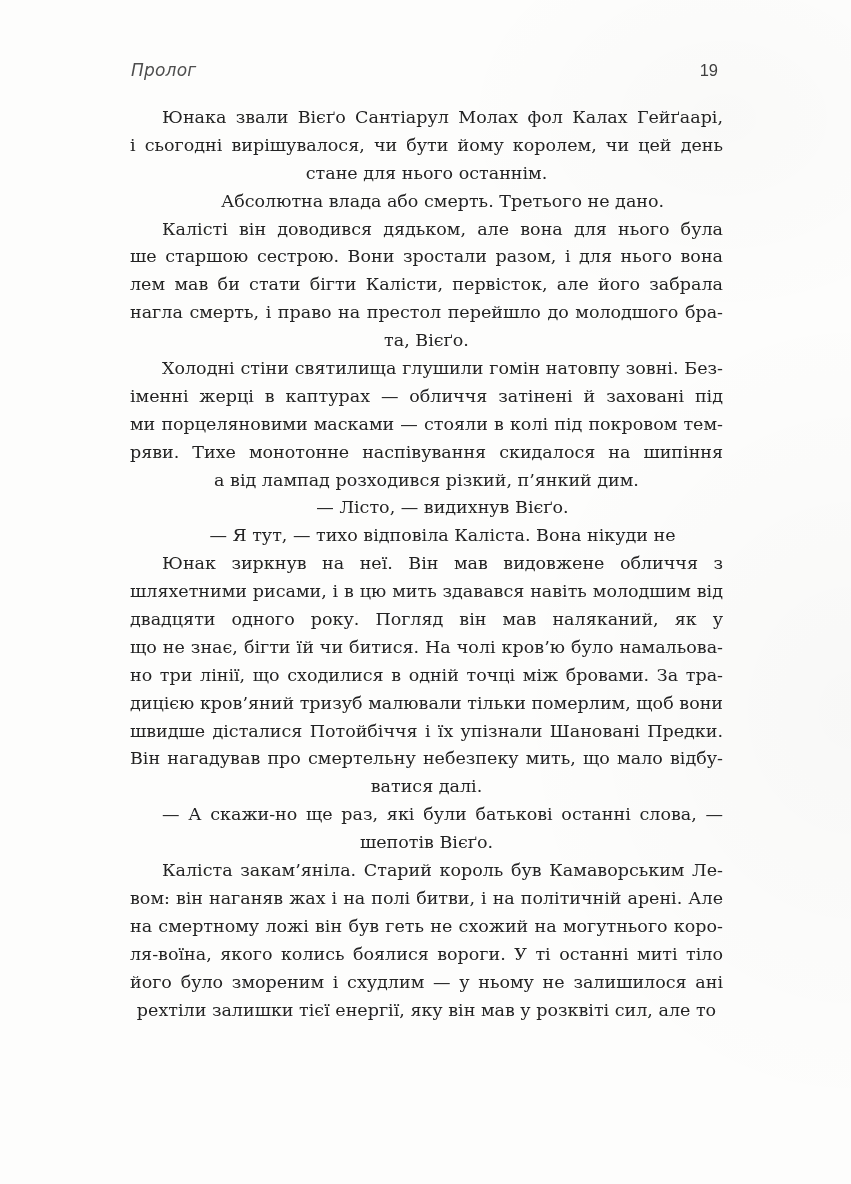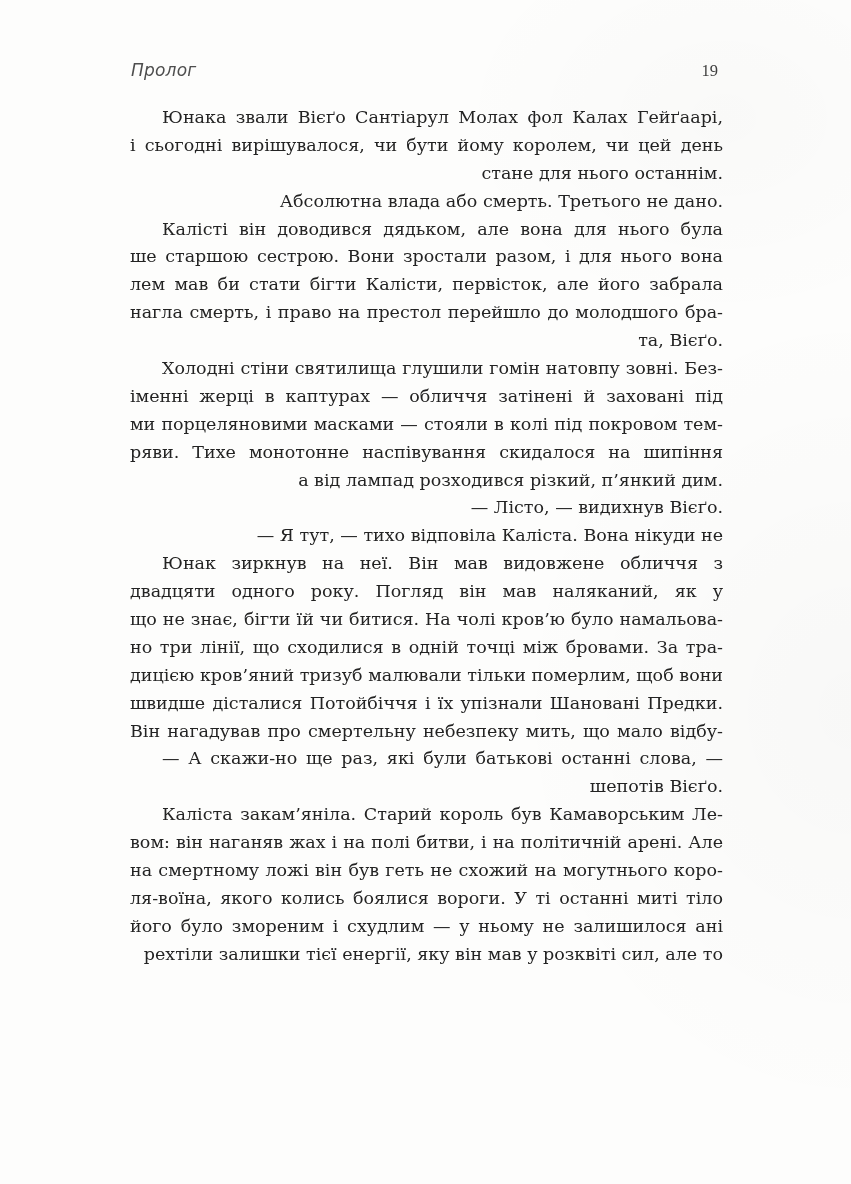--- a/index.html
+++ b/index.html
@@ -34,39 +34,39 @@
     align-items: baseline;
   }
   .running-head {
     font-family: "DejaVu Sans", sans-serif;
     font-style: italic;
     font-size: 17px;
     color: #4e4e4e;
     letter-spacing: 0.2px;
   }
   .page-number {
-    font-family: Liberation Serif, serif;
+    font-family: Liberation Sans, sans-serif;
     font-size: 16.5px;
     color: #3f3f3f;
     padding-right: 5px;
   }
   .text-block {
     position: absolute;
     top: 104px;
     left: 130px;
     width: 593px;
     color: #232323;
     font-size: 17.5px;
   }
   .line {
     height: 27.9px;
     line-height: 27.9px;
     white-space: normal;
     overflow: hidden;
-    text-align: right;
+    text-align: center;
   }
   .line.fill {
     text-align: justify;
     text-align-last: justify;
   }
   .line.indent {
     text-indent: 32px;
   }
 </style>
 </head>
@@ -88,26 +88,28 @@
       <div class="line fill">нагла смерть, і право на престол перейшло до молодшого бра-</div>
       <div class="line">та, Вієґо.</div>
       <div class="line indent fill">Холодні стіни святилища глушили гомін натовпу зовні. Без-</div>
       <div class="line fill">іменні жерці в каптурах — обличчя затінені й заховані під біли-</div>
       <div class="line fill">ми порцеляновими масками — стояли в колі під покровом тем-</div>
       <div class="line fill">ряви. Тихе монотонне наспівування скидалося на шипіння змій,</div>
       <div class="line">а від лампад розходився різкий, п’янкий дим.</div>
       <div class="line indent">— Лісто, — видихнув Вієґо.</div>
       <div class="line indent">— Я тут, — тихо відповіла Каліста. Вона нікуди не відходила.</div>
       <div class="line indent fill">Юнак зиркнув на неї. Він мав видовжене обличчя з гарними</div>
+      <div class="line fill">шляхетними рисами, і в цю мить здавався навіть молодшим від</div>
       <div class="line fill">двадцяти одного року. Погляд він мав наляканий, як у тварини,</div>
       <div class="line fill">що не знає, бігти їй чи битися. На чолі кров’ю було намальова-</div>
       <div class="line fill">но три лінії, що сходилися в одній точці між бровами. За тра-</div>
       <div class="line fill">дицією кров’яний тризуб малювали тільки померлим, щоб вони</div>
       <div class="line fill">швидше дісталися Потойбіччя і їх упізнали Шановані Предки.</div>
       <div class="line fill">Він нагадував про смертельну небезпеку мить, що мало відбу-</div>
+      <div class="line">ватися далі.</div>
       <div class="line indent fill">— А скажи-но ще раз, які були батькові останні слова, — про-</div>
       <div class="line">шепотів Вієґо.</div>
       <div class="line indent fill">Каліста закам’яніла. Старий король був Камаворським Ле-</div>
       <div class="line fill">вом: він наганяв жах і на полі битви, і на політичній арені. Але</div>
       <div class="line fill">на смертному ложі він був геть не схожий на могутнього коро-</div>
       <div class="line fill">ля-воїна, якого колись боялися вороги. У ті останні миті тіло</div>
       <div class="line fill">його було змореним і схудлим — у ньому не залишилося ані</div>
       <div class="line">рехтіли залишки тієї енергії, яку він мав у розквіті сил, але то</div>
     </div>
 </div>

